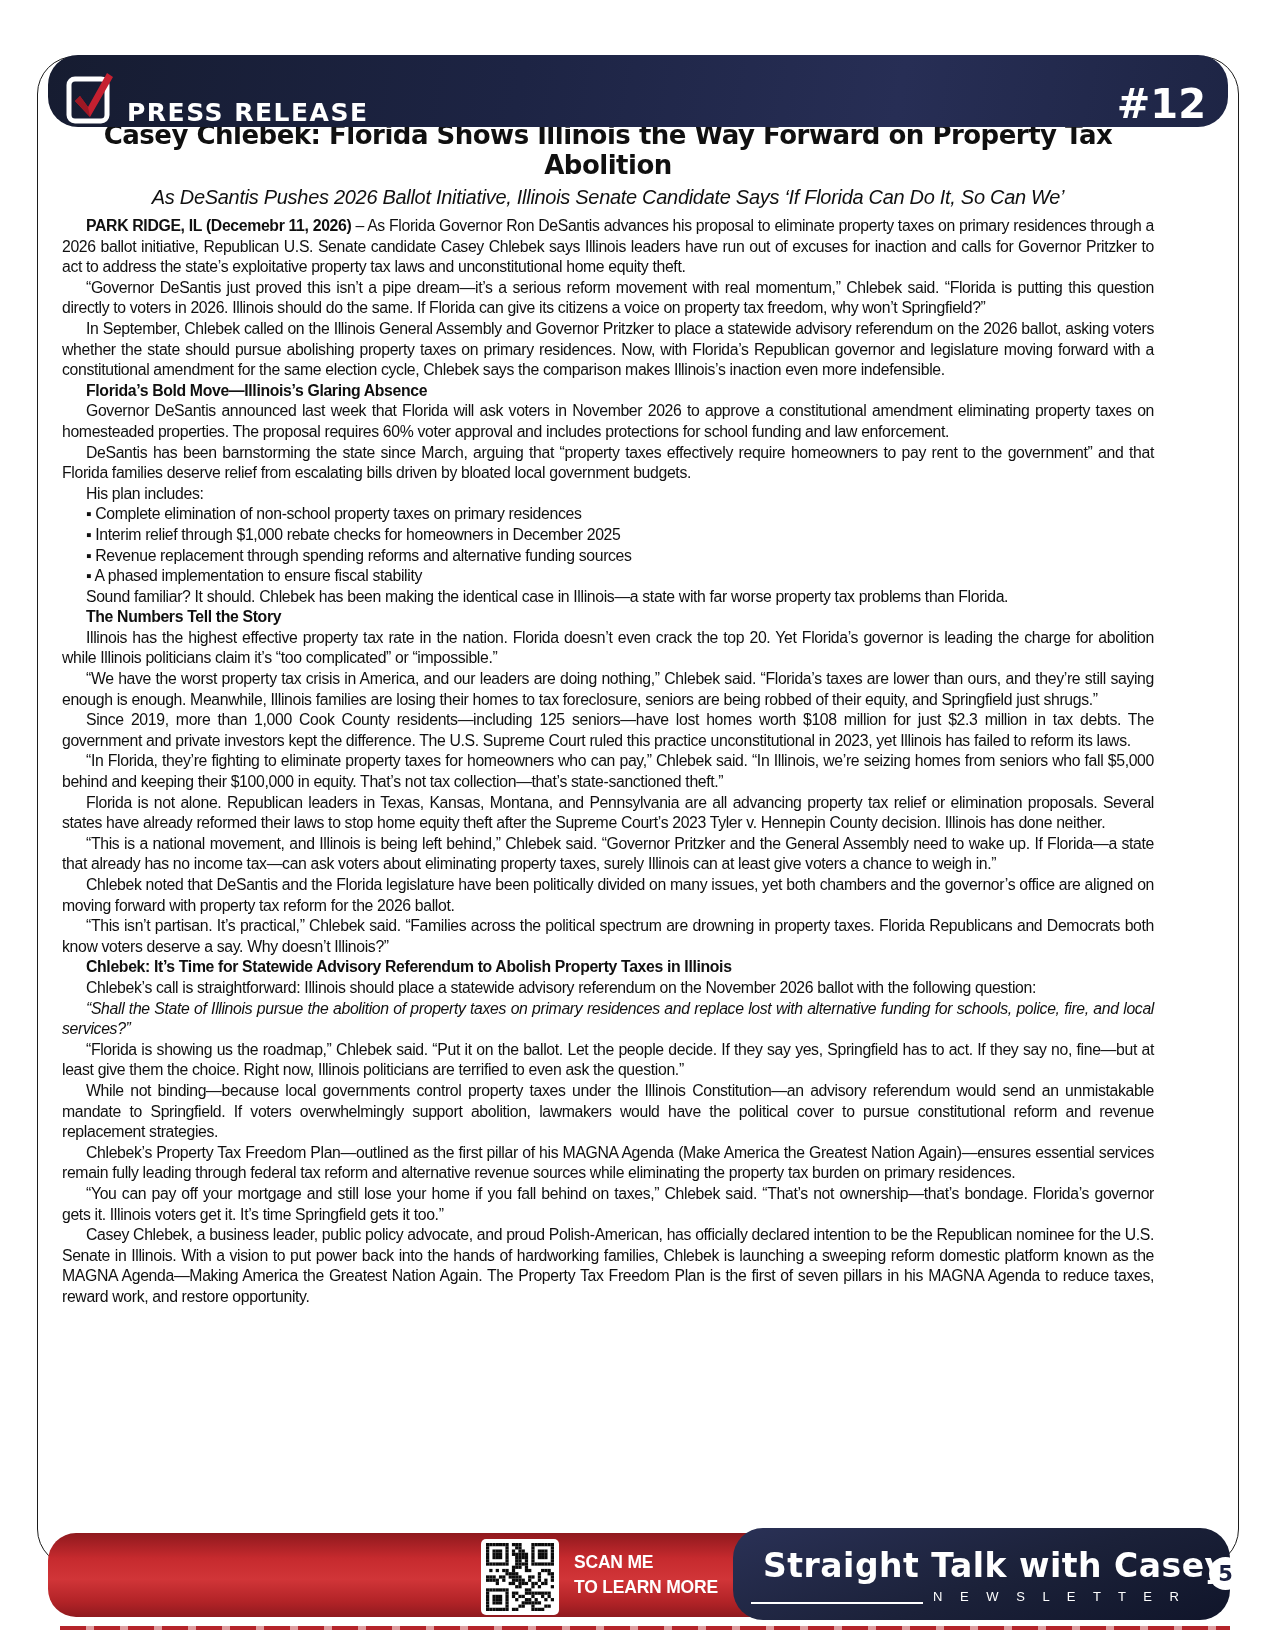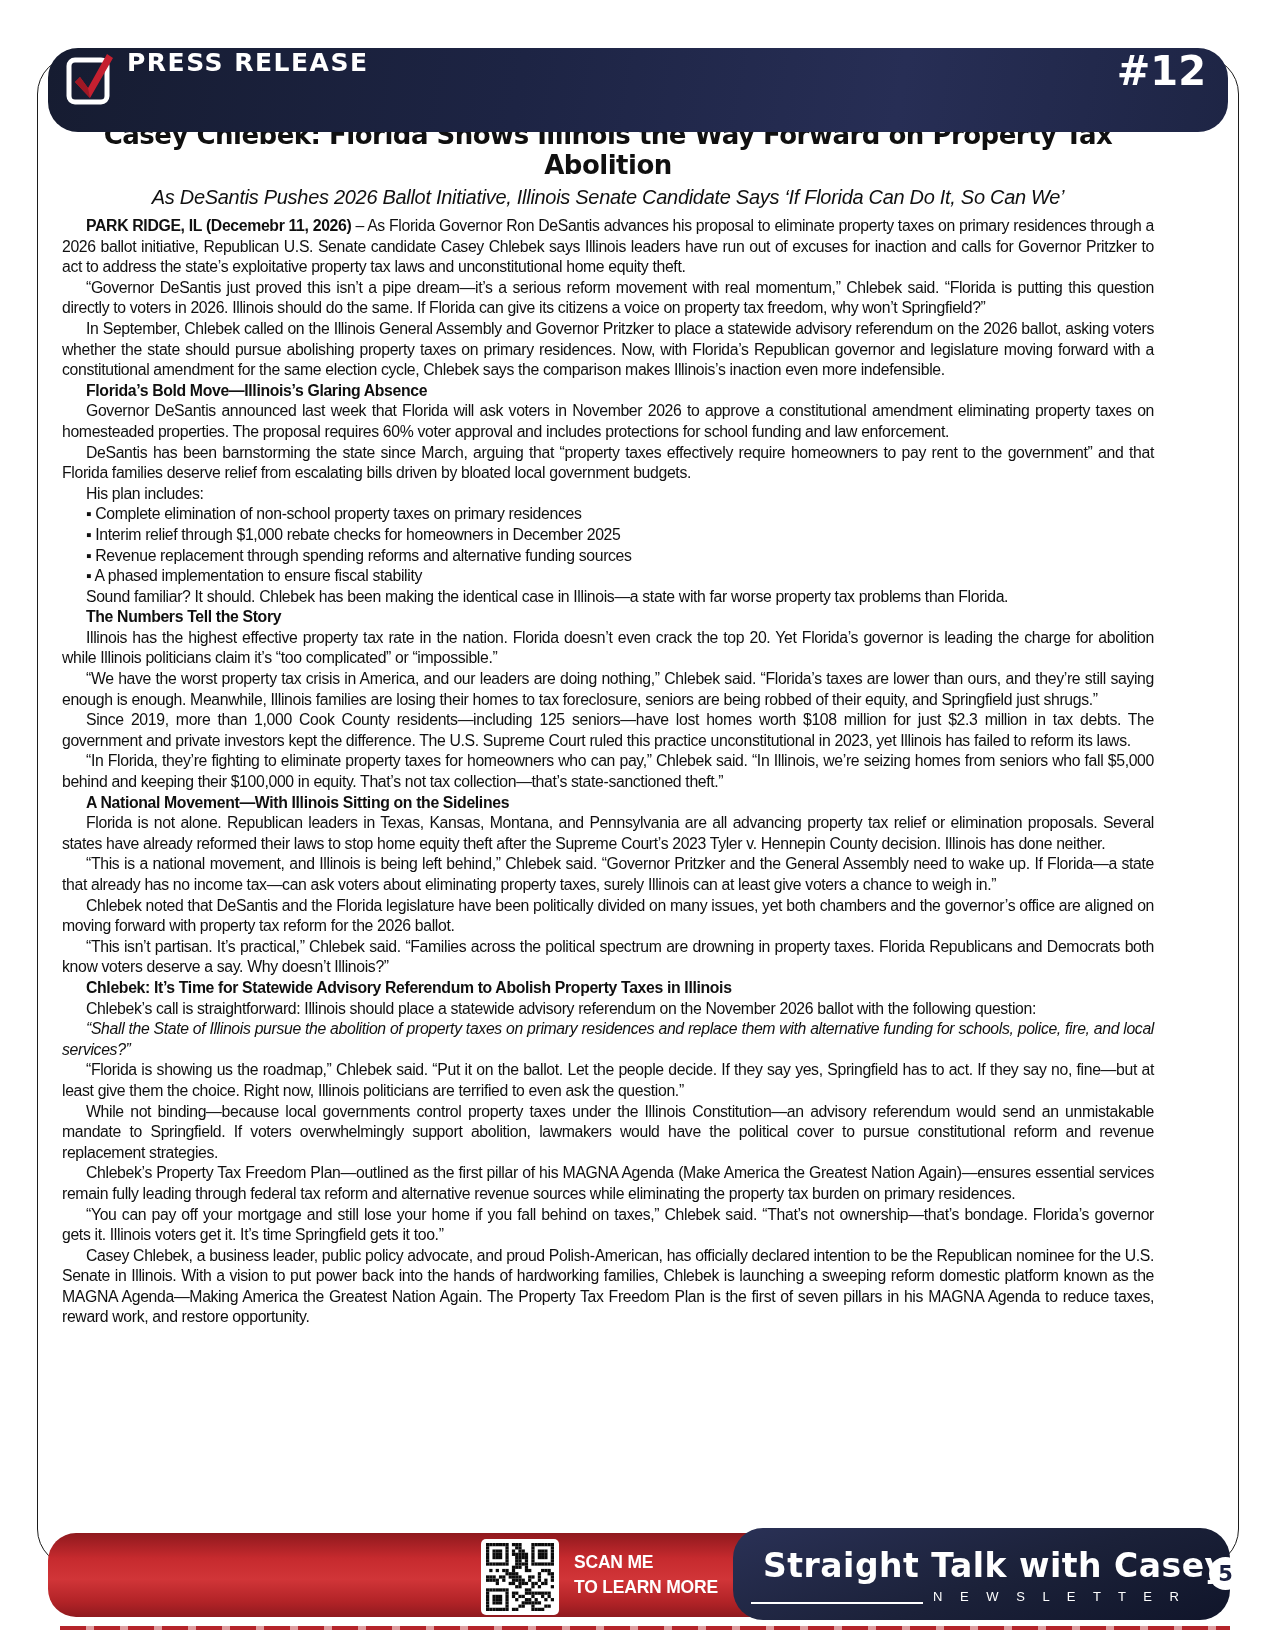--- a/index.html
+++ b/index.html
@@ -4,23 +4,23 @@
 <style>
   html,body{margin:0;padding:0;background:#ffffff;}
   body{width:1275px;height:1650px;position:relative;font-family:"Liberation Sans",sans-serif;color:#101010;}
   .page{position:absolute;inset:0;background:#fff;overflow:hidden;}
 
   
   .card{position:absolute;left:37px;top:56px;width:1200px;height:1509px;
         border:1.6px solid #1c1c1c;border-radius:38px;background:#fff;}
 
   
-  .header-bar{position:absolute;left:48px;top:48px;width:1180px;height:84px;border-radius:30px;
+  .header-bar{position:absolute;left:48px;top:55px;width:1180px;height:72px;border-radius:30px;
         background:linear-gradient(100deg,#161c31 0%,#1d2444 40%,#272e55 72%,#1e2545 100%);
-        display:flex;align-items:flex-start;z-index:3;}
+        display:flex;align-items:flex-end;z-index:3;}
   .check-wrap{width:50px;height:60px;margin-left:17px;position:relative;flex:0 0 auto;}
   .press-label{color:#fff;font-weight:700;font-size:25px;letter-spacing:1.5px;margin-left:12px;font-family:"DejaVu Sans",sans-serif;}
   .issue-num{margin-left:auto;margin-right:22px;color:#fff;font-weight:800;font-size:40px;font-family:"DejaVu Sans",sans-serif;}
 
   
   .article{position:absolute;left:62px;top:120px;width:1092px;z-index:2;}
   .art-title{font-family:"DejaVu Sans",sans-serif;font-weight:700;font-size:26px;text-align:center;margin:0 0 6px 0;letter-spacing:-0.5px;}
   .art-subtitle{font-style:italic;font-size:20px;text-align:center;margin:0 0 7px 0;letter-spacing:-0.3px;}
   .body-text p{margin:0;font-size:15.8px;line-height:20.6px;letter-spacing:-0.35px;text-align:justify;}
   .body-text p.indent{text-indent:24px;}
@@ -85,28 +85,27 @@
         <p class="bullet indent">▪ Complete elimination of non-school property taxes on primary residences</p>
         <p class="bullet indent">▪ Interim relief through $1,000 rebate checks for homeowners in December 2025</p>
         <p class="bullet indent">▪ Revenue replacement through spending reforms and alternative funding sources</p>
         <p class="bullet indent">▪ A phased implementation to ensure fiscal stability</p>
         <p class="indent">Sound familiar? It should. Chlebek has been making the identical case in Illinois—a state with far worse property tax problems than Florida.</p>
         <p class="h indent">The Numbers Tell the Story</p>
         <p class="indent">Illinois has the highest effective property tax rate in the nation. Florida doesn’t even crack the top 20. Yet Florida’s governor is leading the charge for abolition while Illinois politicians claim it’s “too complicated” or “impossible.”</p>
         <p class="indent">“We have the worst property tax crisis in America, and our leaders are doing nothing,” Chlebek said. “Florida’s taxes are lower than ours, and they’re still saying enough is enough. Meanwhile, Illinois families are losing their homes to tax foreclosure, seniors are being robbed of their equity, and Springfield just shrugs.”</p>
         <p class="indent">Since 2019, more than 1,000 Cook County residents—including 125 seniors—have lost homes worth $108 million for just $2.3 million in tax debts. The government and private investors kept the difference. The U.S. Supreme Court ruled this practice unconstitutional in 2023, yet Illinois has failed to reform its laws.</p>
         <p class="indent">“In Florida, they’re fighting to eliminate property taxes for homeowners who can pay,” Chlebek said. “In Illinois, we’re seizing homes from seniors who fall $5,000 behind and keeping their $100,000 in equity. That’s not tax collection—that’s state-sanctioned theft.”</p>
-        <p class="h indent">A National Movement—With Illinois Sitting on the Sidelines</p>
         <p class="indent">Florida is not alone. Republican leaders in Texas, Kansas, Montana, and Pennsylvania are all advancing property tax relief or elimination proposals. Several states have already reformed their laws to stop home equity theft after the Supreme Court’s 2023 Tyler v. Hennepin County decision. Illinois has done neither.</p>
         <p class="indent">“This is a national movement, and Illinois is being left behind,” Chlebek said. “Governor Pritzker and the General Assembly need to wake up. If Florida—a state that already has no income tax—can ask voters about eliminating property taxes, surely Illinois can at least give voters a chance to weigh in.”</p>
         <p class="indent">Chlebek noted that DeSantis and the Florida legislature have been politically divided on many issues, yet both chambers and the governor’s office are aligned on moving forward with property tax reform for the 2026 ballot.</p>
         <p class="indent">“This isn’t partisan. It’s practical,” Chlebek said. “Families across the political spectrum are drowning in property taxes. Florida Republicans and Democrats both know voters deserve a say. Why doesn’t Illinois?”</p>
         <p class="h indent">Chlebek: It’s Time for Statewide Advisory Referendum to Abolish Property Taxes in Illinois</p>
         <p class="indent">Chlebek’s call is straightforward: Illinois should place a statewide advisory referendum on the November 2026 ballot with the following question:</p>
-        <p class="quote-italic indent">“Shall the State of Illinois pursue the abolition of property taxes on primary residences and replace them with alternative funding for schools, police, fire, and local services?”</p>
+        <p class="quote-italic indent">“Shall the State of Illinois pursue the abolition of property taxes on primary residences and replace lost with alternative funding for schools, police, fire, and local services?”</p>
         <p class="indent">“Florida is showing us the roadmap,” Chlebek said. “Put it on the ballot. Let the people decide. If they say yes, Springfield has to act. If they say no, fine—but at least give them the choice. Right now, Illinois politicians are terrified to even ask the question.”</p>
         <p class="indent">While not binding—because local governments control property taxes under the Illinois Constitution—an advisory referendum would send an unmistakable mandate to Springfield. If voters overwhelmingly support abolition, lawmakers would have the political cover to pursue constitutional reform and revenue replacement strategies.</p>
         <p class="indent">Chlebek’s Property Tax Freedom Plan—outlined as the first pillar of his MAGNA Agenda (Make America the Greatest Nation Again)—ensures essential services remain fully leading through federal tax reform and alternative revenue sources while eliminating the property tax burden on primary residences.</p>
         <p class="indent">“You can pay off your mortgage and still lose your home if you fall behind on taxes,” Chlebek said. “That’s not ownership—that’s bondage. Florida’s governor gets it. Illinois voters get it. It’s time Springfield gets it too.”</p>
         <p class="indent">Casey Chlebek, a business leader, public policy advocate, and proud Polish-American, has officially declared intention to be the Republican nominee for the U.S. Senate in Illinois. With a vision to put power back into the hands of hardworking families, Chlebek is launching a sweeping reform domestic platform known as the MAGNA Agenda—Making America the Greatest Nation Again. The Property Tax Freedom Plan is the first of seven pillars in his MAGNA Agenda to reduce taxes, reward work, and restore opportunity.</p>
       </div>
   </div>
 
   <div class="footer-red"></div>
 

